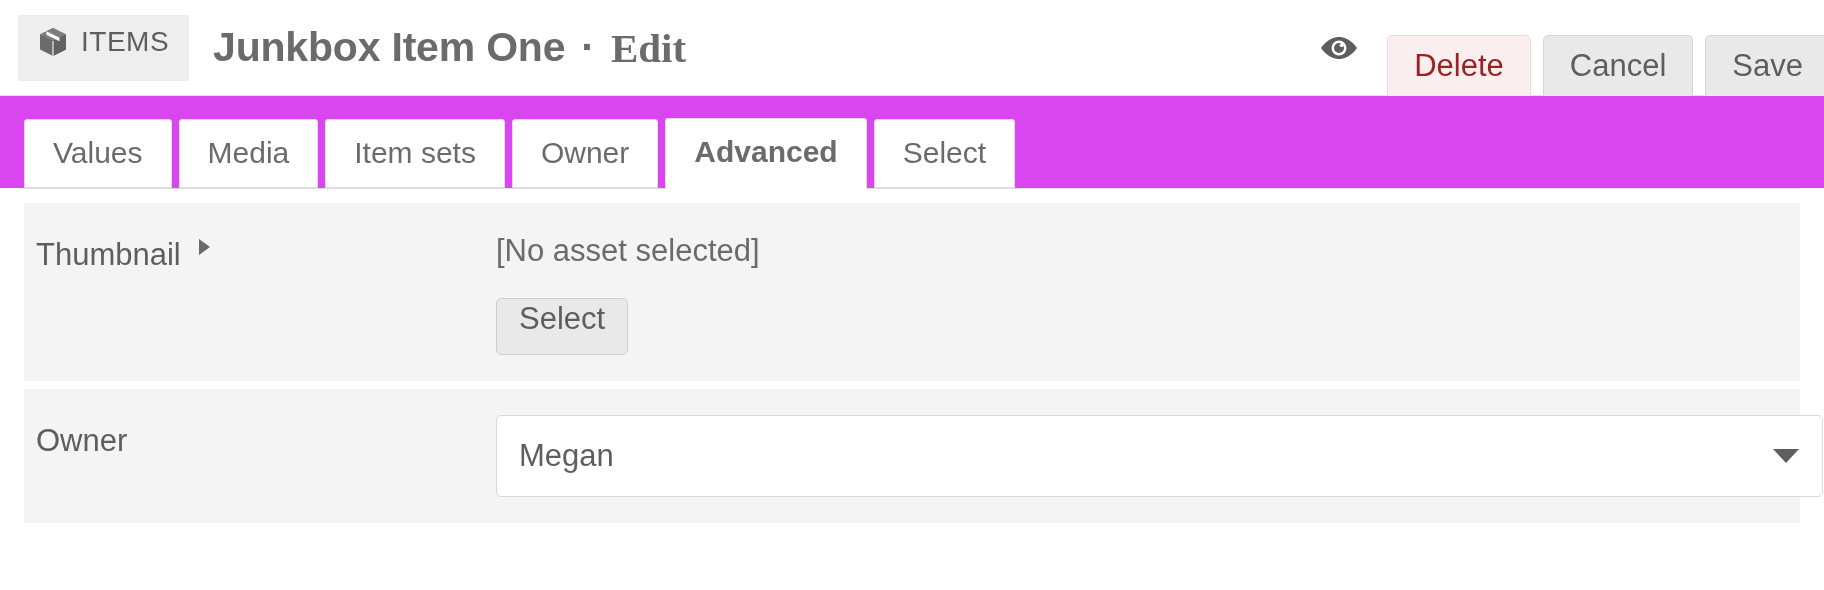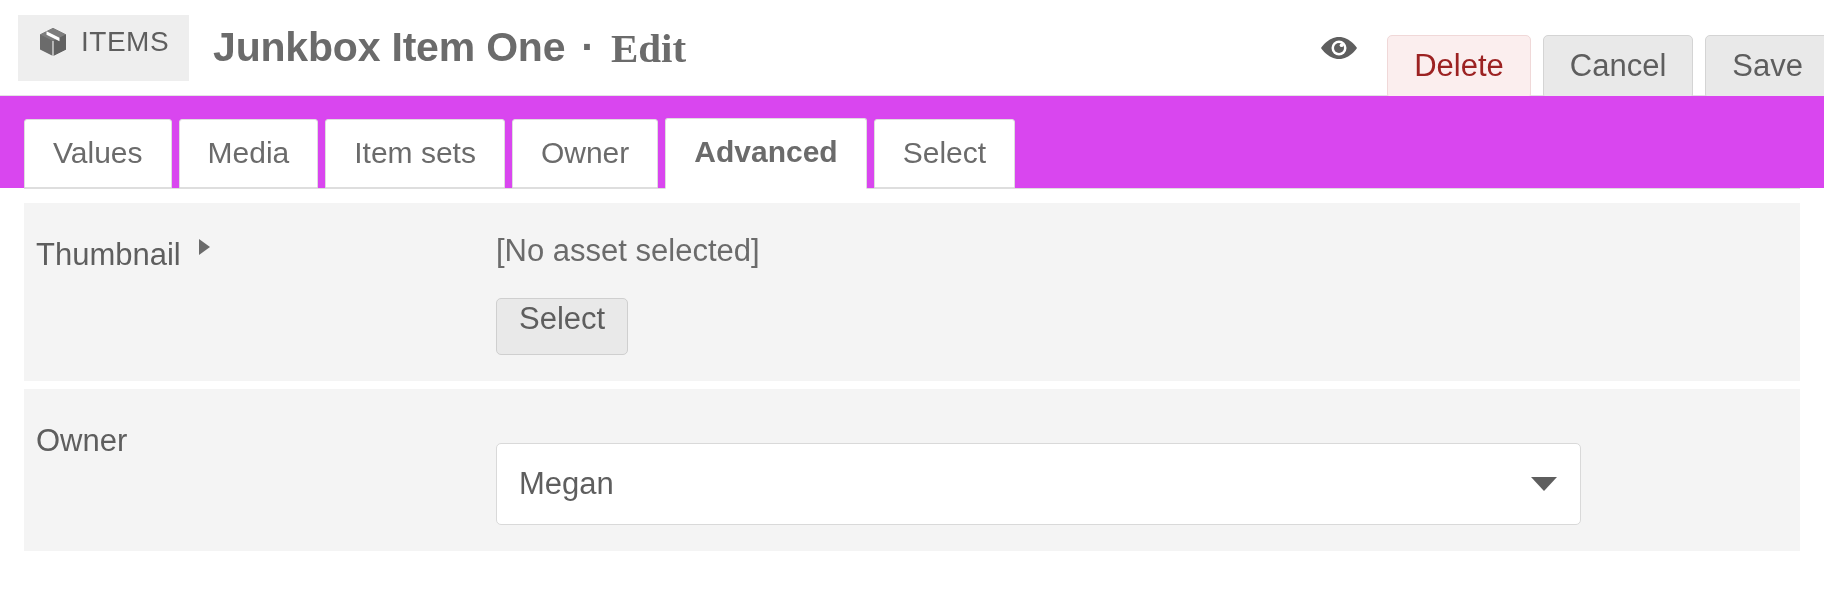--- a/index.html
+++ b/index.html
@@ -218,23 +218,22 @@
     border: 1px solid #cfcfcf;
     border-radius: 5px;
     color: #5e5e5e;
     padding: 2px 22px 17px;
     cursor: pointer;
     font-family: "Liberation Sans", sans-serif;
   }
 
   .select-wrap {
     position: relative;
-    width: 1085px;
+    width: 1327px;
     max-width: 100%;
-    margin-top: 28px;
   }
   .select-box {
     width: 100%;
     height: 82px;
     background: #ffffff;
     border: 1px solid #d9d9d9;
     border-radius: 5px;
     display: flex;
     align-items: center;
     padding: 0 22px;

